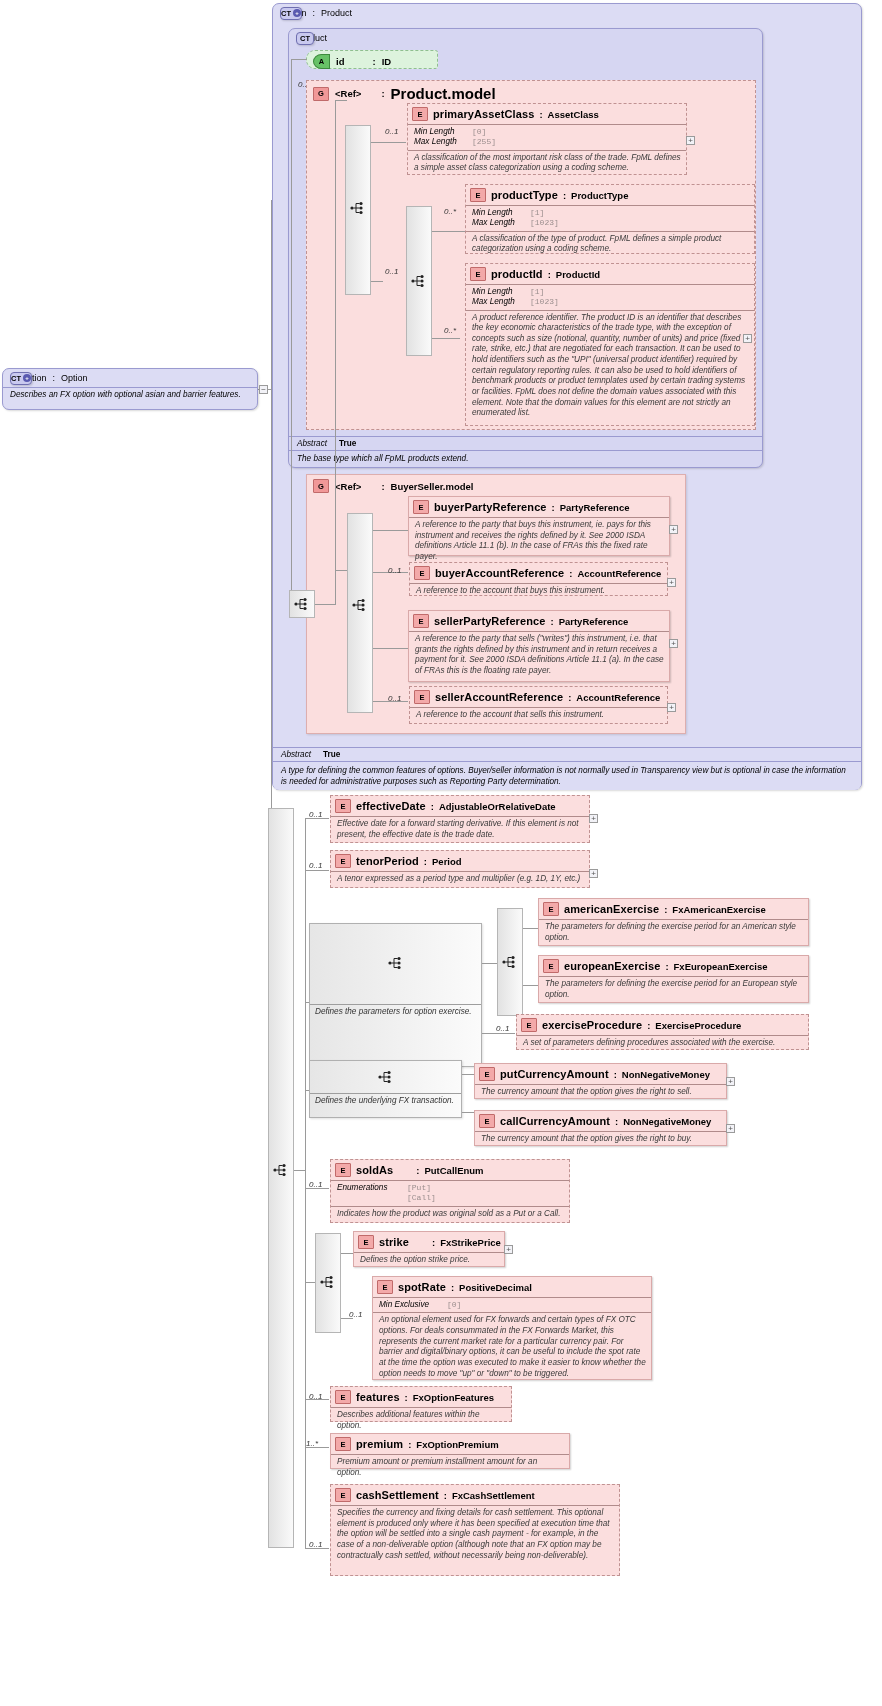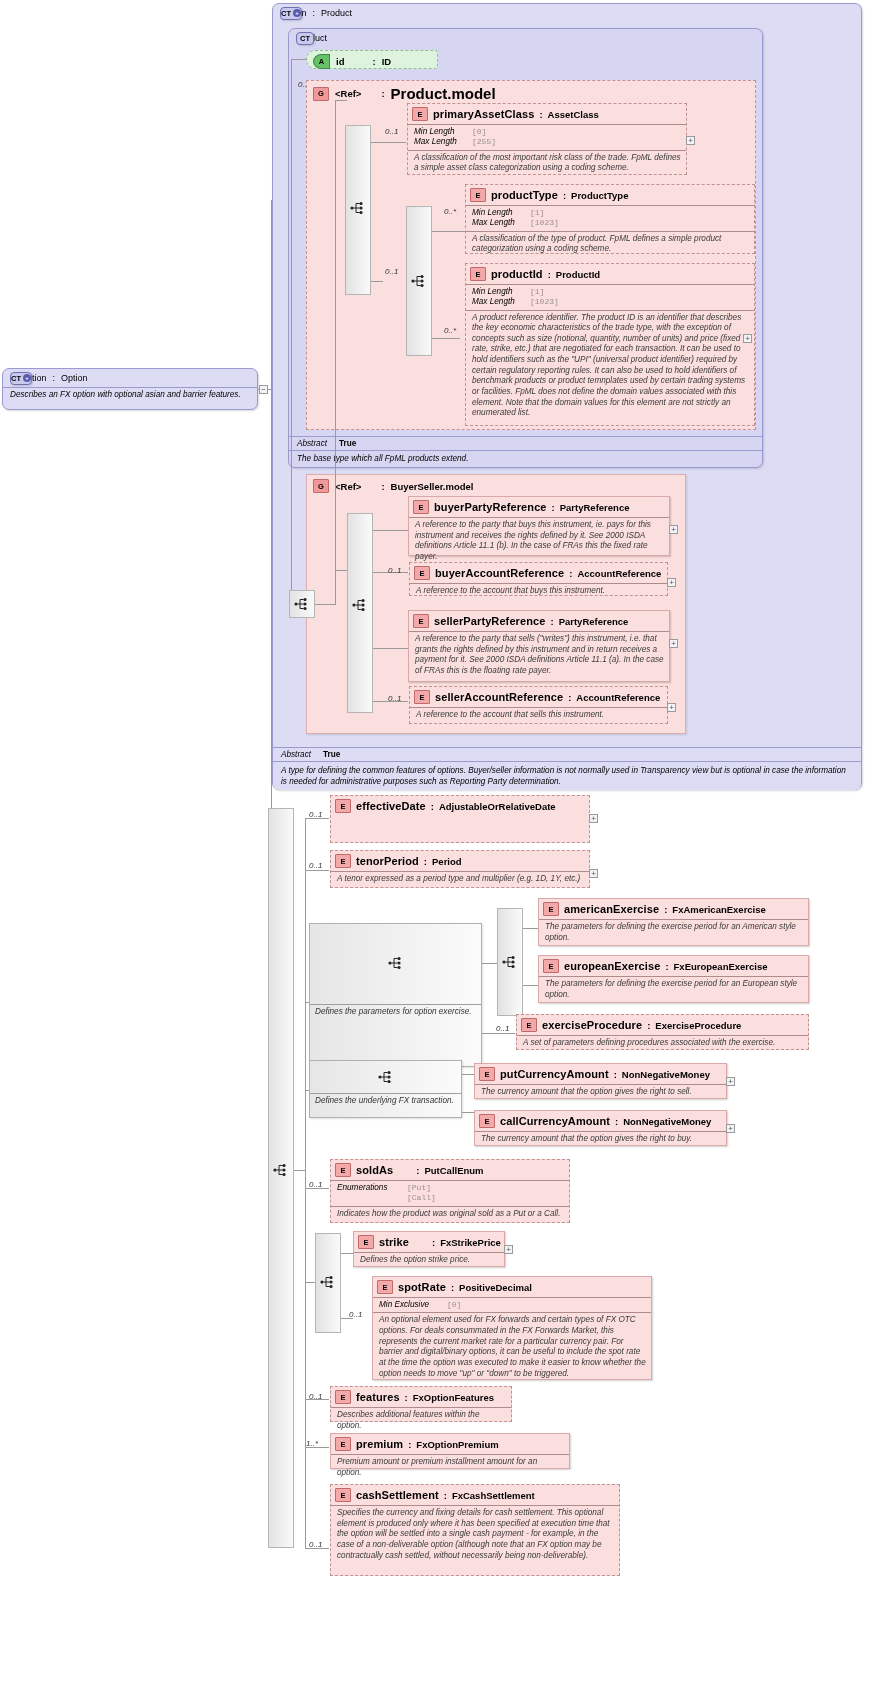--- a/index.html
+++ b/index.html
@@ -353,20 +353,21 @@
 <div class="ln lnh abs" style="left:305px;top:1548px;width:24px;"></div>
 
 <div class="card" style="left:309px;top:810px;">0..1</div>
 <div class="node e-dash" style="left:330px;top:795px;width:260px;height:48px;">
   <div class="hdr">
     <span class="badge">E</span>
     <span class="nm">effectiveDate</span>
     <span class="sep">:</span>
     <span class="ty">AdjustableOrRelativeDate</span>
   </div>
+  <div class="doc">Effective date for a forward starting derivative. If this element is not present, the effective date is the trade date.</div>
 </div>
 <div class="exp" style="left:589px;top:814px;">+</div>
 
 <div class="card" style="left:309px;top:861px;">0..1</div>
 <div class="node e-dash" style="left:330px;top:850px;width:260px;height:38px;">
   <div class="hdr">
     <span class="badge">E</span>
     <span class="nm">tenorPeriod</span>
     <span class="sep">:</span>
     <span class="ty">Period</span>

